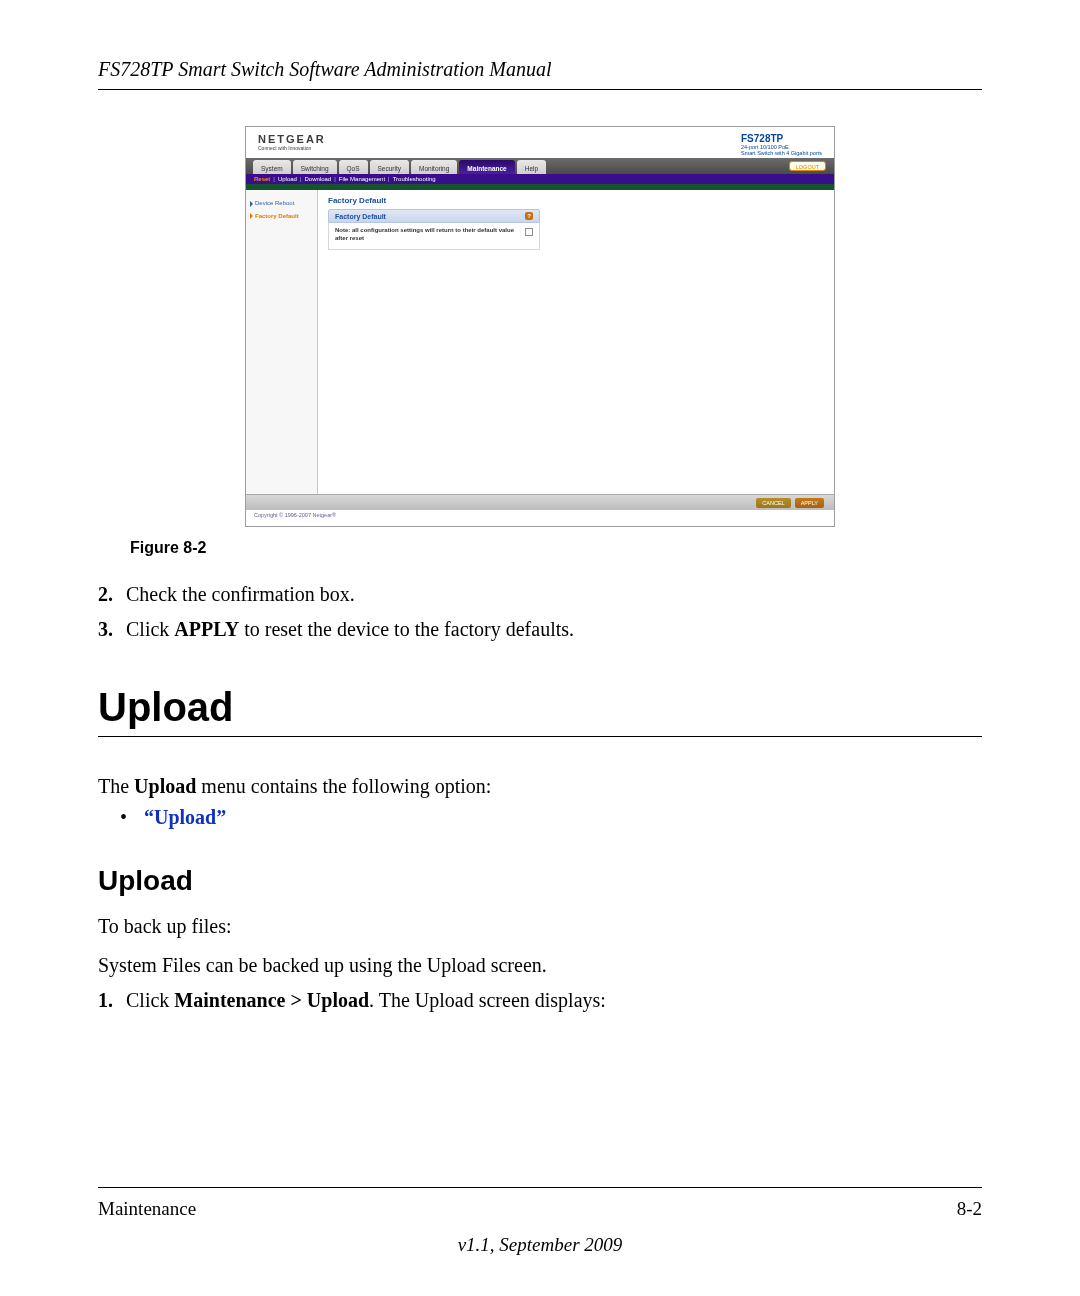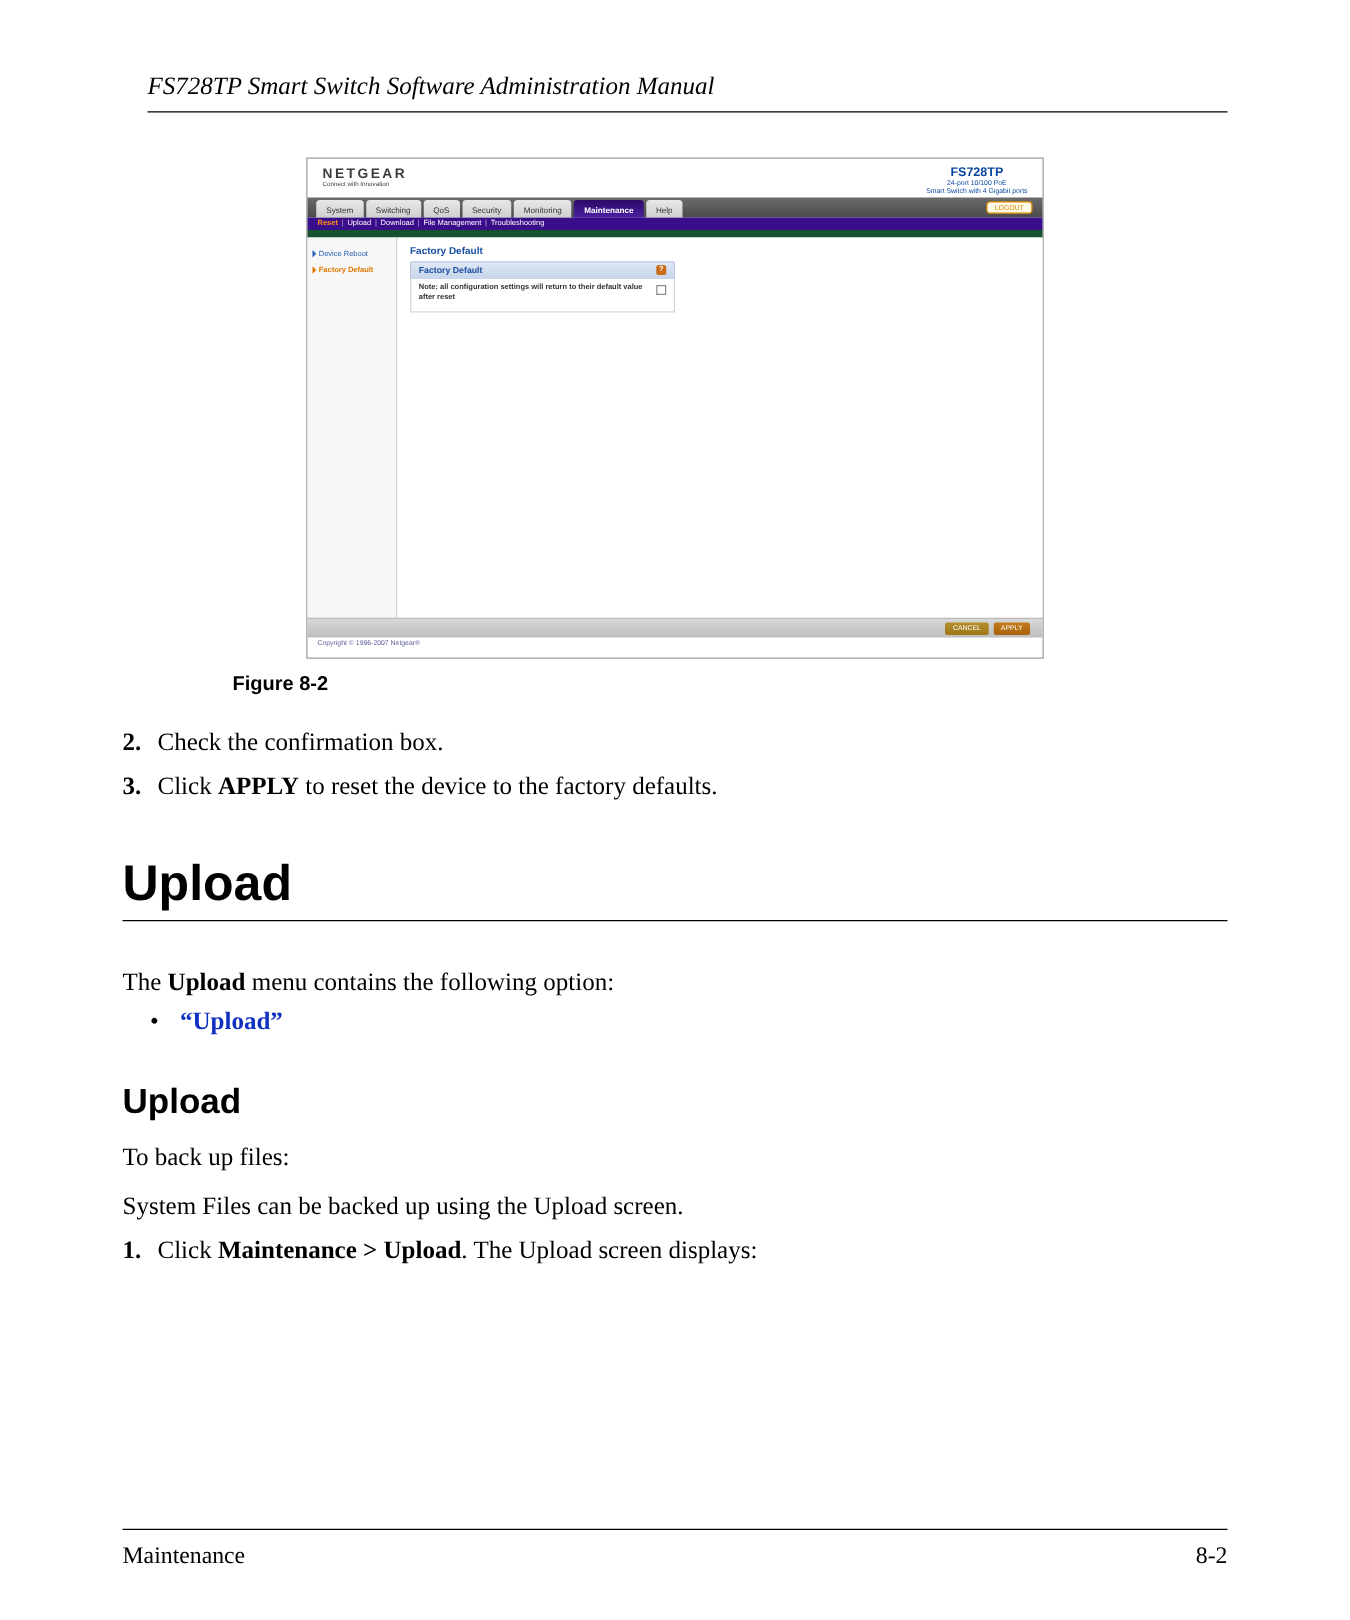--- a/index.html
+++ b/index.html
@@ -13,21 +13,20 @@
   }
   .page {
     padding: 58px 98px 0 98px;
   }
   .running-header {
     font-style: italic;
     font-size: 20px;
     border-bottom: 1.5px solid #000;
     padding-bottom: 8px;
     margin-bottom: 36px;
-    margin-left: 20px;
   }
   .screenshot-frame {
     width: 590px;
     margin: 2px auto 12px auto;
     background: #fff;
     border: 1px solid #9d9d9d;
     font-family: Arial, Helvetica, sans-serif;
     font-size: 7px;
     color: #333;
     position: relative;
@@ -44,21 +43,21 @@
   }
   .ss-logo .brand {
     font-weight: 900;
     letter-spacing: 2px;
     font-size: 11px;
   }
   .ss-logo .tag {
     font-size: 5px;
   }
   .ss-prod {
-    text-align: center;
+    text-align: left;
     color: #07449e;
   }
   .ss-prod .model {
     font-weight: bold;
     font-size: 10px;
   }
   .ss-prod .desc {
     font-size: 5.5px;
     line-height: 1.1;
   }
@@ -214,21 +213,21 @@
   .ss-btn.apply { background: linear-gradient(#c47a17,#a8620f); }
   .ss-copy {
     font-size: 5.5px;
     color: #5d5d9c;
     padding: 2px 8px 0 8px;
   }
   .figure-caption {
     font-family: Arial, Helvetica, sans-serif;
     font-weight: bold;
     font-size: 16px;
-    margin: 8px 0 22px 88px;
+    margin: 8px 0 22px 32px;
   }
   .step-list {
     list-style: none;
     font-size: 20px;
     line-height: 1.55;
   }
   .step-list li {
     display: flex;
     margin-bottom: 4px;
   }
@@ -379,13 +378,14 @@
       <span class="txt"><span>Click </span><b>Maintenance &gt; Upload</b><span>. The Upload screen displays:</span></span>
     </li>
   </ol>
 </div>
 
 <div class="page-footer">
   <div class="pf-rule">
     <span>Maintenance</span>
     <span>8-2</span>
   </div>
+  <div class="pf-version">v1.1, September 2009</div>
 </div>
 
 </body></html>

